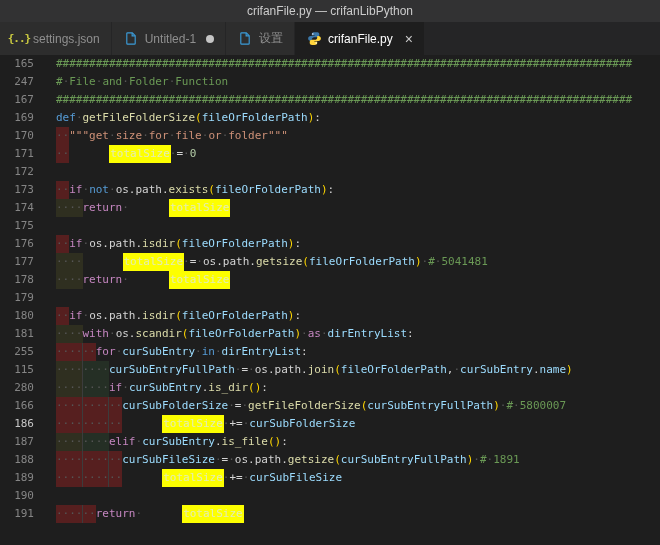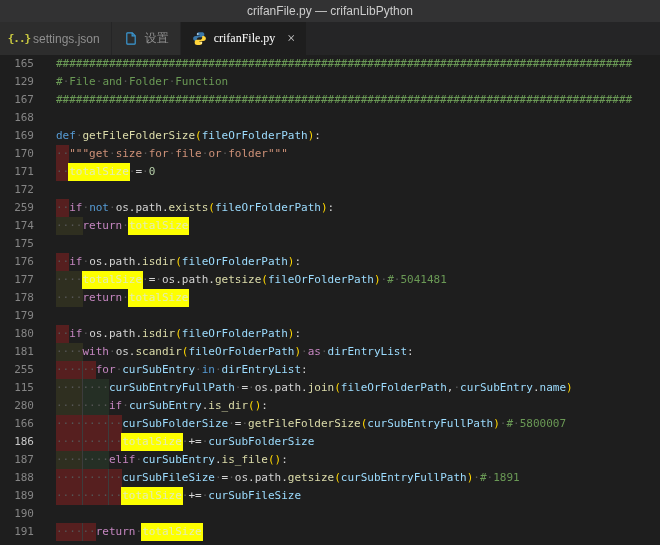--- a/index.html
+++ b/index.html
@@ -19,36 +19,36 @@
   html,body{width:660px;height:545px;overflow:hidden;background:var(--editor_bg);}
   body{font-family:"Liberation Sans","DejaVu Sans",sans-serif;}
 
   .titlebar{height:22px;background:var(--titlebar_bg);display:flex;align-items:center;justify-content:center;}
   .titlebar-text{font-size:12px;color:var(--titlebar_fg);text-align:center;}
 
   .tabbar{height:33px;background:var(--tabbar_bg);display:flex;align-items:stretch;}
   .tab{display:flex;align-items:center;gap:6px;padding:0 11px;font-size:12px;
        background:var(--tab_inactive_bg);color:var(--tab_inactive_fg);
        border-right:1px solid var(--tabbar_bg);cursor:pointer;white-space:nowrap;}
-  .tab.active{background:var(--tab_active_bg);color:var(--tab_active_fg);font-family:Liberation Serif, serif;}
+  .tab.active{background:var(--tab_active_bg);color:var(--tab_active_fg);}
   .tab .ticon{display:inline-flex;align-items:center;justify-content:center;width:16px;height:16px;flex:none;}
   .json-glyph{color:var(--json_icon);font-family:"DejaVu Sans Mono",monospace;font-size:11px;font-weight:bold;letter-spacing:-1px;}
   .mod-dot{width:8px;height:8px;border-radius:50%;background:var(--dot_fg);display:inline-block;margin-left:4px;flex:none;}
   .close-x{color:var(--close_fg);font-size:14px;line-height:14px;margin-left:6px;flex:none;cursor:pointer;}
 
   .editor{height:490px;background:var(--editor_bg);overflow:hidden;cursor:text;}
   .row{display:flex;height:18px;line-height:18px;font:11px/18px "DejaVu Sans Mono","Liberation Mono",monospace;}
   .ln{width:34px;flex:none;text-align:right;color:var(--line_number);user-select:none;}
   .ln.cur{color:var(--line_number_active);text-align:right;}
   .code{flex:1;margin-left:22px;white-space:pre;overflow:hidden;}
   .tok{color:var(--text);}
   .com{color:var(--comment);} .kw{color:var(--keyword);} .kb{color:var(--keyword2);}
   .fn{color:var(--function);} .vr{color:var(--variable);} .txt{color:var(--text);}
   .str{color:var(--string);} .num{color:var(--number);} .brk{color:var(--bracket);}
-  .hl{background:var(--highlight_bg);color:var(--highlight_fg);outline:1px solid var(--highlight_bg);padding:15px 0;}
+  .hl{background:var(--highlight_bg);color:var(--highlight_fg);outline:1px solid var(--highlight_bg);padding:15px 0;margin-left:41px;}
   .ind{display:inline-block;height:18px;vertical-align:top;}
   .ind-err{background:var(--indent_error);}
   .ind-y{background:var(--indent_yellow);}
   .ind-g{background:var(--indent_green);}
   .guide{border-left:1px solid var(--indent_guide);margin-left:-1px;}
   .ws{color:var(--whitespace_dot);}
 </style>
 </head>
 <body>
 
@@ -63,20 +63,30 @@
       </span>
       <span>settings.json</span>
     </div>
     <div class="tab">
       <span class="ticon">
         <svg width="14" height="15" viewBox="0 0 16 16">
           <path d="M9.5 1.5H4a.8.8 0 0 0-.8.8v11.4c0 .4.4.8.8.8h8a.8.8 0 0 0 .8-.8V4.8L9.5 1.5z" fill="none" stroke="#3b9cd9" stroke-width="1.3"></path>
           <path d="M9.3 1.8v3.2h3.3" fill="none" stroke="#3b9cd9" stroke-width="1.3"></path>
         </svg>
       </span>
+      <span>Untitled-1</span>
+      <span class="mod-dot"></span>
+    </div>
+    <div class="tab">
+      <span class="ticon">
+        <svg width="14" height="15" viewBox="0 0 16 16">
+          <path d="M9.5 1.5H4a.8.8 0 0 0-.8.8v11.4c0 .4.4.8.8.8h8a.8.8 0 0 0 .8-.8V4.8L9.5 1.5z" fill="none" stroke="#3b9cd9" stroke-width="1.3"></path>
+          <path d="M9.3 1.8v3.2h3.3" fill="none" stroke="#3b9cd9" stroke-width="1.3"></path>
+        </svg>
+      </span>
       <span>设置</span>
     </div>
     <div class="tab active">
       <span class="ticon">
         <svg width="15" height="15" viewBox="0 0 16 16">
           <path d="M7.8 1.2c-1.6 0-2.7.7-2.7 2v1.6h3.1v.6H3.9C2.3 5.4 1.2 6.5 1.2 8s1.1 2.7 2.7 2.7h1.2V9.1c0-1.4 1.2-2.5 2.6-2.5h3.1c1.3 0 2.3-1 2.3-2.3V3.2c0-1.3-1.1-2-2.4-2H7.8z" fill="#3b77a8"></path>
           <path d="M8.2 14.8c1.6 0 2.7-.7 2.7-2v-1.6H7.8v-.6h4.3c1.6 0 2.7-1.1 2.7-2.6s-1.1-2.7-2.7-2.7h-1.2v1.6c0 1.4-1.2 2.5-2.6 2.5H5.2c-1.3 0-2.3 1-2.3 2.3v1.1c0 1.3 1.1 2 2.4 2h2.9z" fill="#ffd43b"></path>
           <circle cx="6.2" cy="3.1" r="0.8" fill="#ffffff"></circle>
           <circle cx="9.8" cy="12.9" r="0.8" fill="#ffffff"></circle>
         </svg>
@@ -85,49 +95,45 @@
       <span class="close-x">×</span>
     </div>
   </div>
 
 <div class="editor" id="editor">
     <div class="row">
       <span class="ln">165</span>
       <span class="code"><span class="tok com">#######################################################################################</span></span>
     </div>
     <div class="row">
-      <span class="ln">129</span>
+      <span class="ln">247</span>
       <span class="code"><span class="tok com">#<span class="ws">·</span>File<span class="ws">·</span>and<span class="ws">·</span>Folder<span class="ws">·</span>Function</span></span>
     </div>
     <div class="row">
       <span class="ln">167</span>
       <span class="code"><span class="tok com">#######################################################################################</span></span>
     </div>
     <div class="row">
-      <span class="ln">168</span>
-      <span class="code"></span>
-    </div>
-    <div class="row">
       <span class="ln">169</span>
       <span class="code"><span class="tok kb">def</span><span class="tok txt"><span class="ws">·</span></span><span class="tok fn">getFileFolderSize</span><span class="tok brk">(</span><span class="tok vr">fileOrFolderPath</span><span class="tok brk">)</span><span class="tok txt">:</span></span>
     </div>
     <div class="row">
       <span class="ln">170</span>
       <span class="code"><span class="tok ind ind-err"><span class="ws">··</span></span><span class="tok str">"""get<span class="ws">·</span>size<span class="ws">·</span>for<span class="ws">·</span>file<span class="ws">·</span>or<span class="ws">·</span>folder"""</span></span>
     </div>
     <div class="row">
       <span class="ln">171</span>
       <span class="code"><span class="tok ind ind-err"><span class="ws">··</span></span><span class="tok hl">totalSize</span><span class="tok txt"><span class="ws">·</span>=<span class="ws">·</span></span><span class="tok num">0</span></span>
     </div>
     <div class="row">
       <span class="ln">172</span>
       <span class="code"></span>
     </div>
     <div class="row">
-      <span class="ln">259</span>
+      <span class="ln">173</span>
       <span class="code"><span class="tok ind ind-err"><span class="ws">··</span></span><span class="tok kw">if</span><span class="tok txt"><span class="ws">·</span></span><span class="tok kb">not</span><span class="tok txt"><span class="ws">·</span>os.path.</span><span class="tok fn">exists</span><span class="tok brk">(</span><span class="tok vr">fileOrFolderPath</span><span class="tok brk">)</span><span class="tok txt">:</span></span>
     </div>
     <div class="row">
       <span class="ln">174</span>
       <span class="code"><span class="tok ind ind-y"><span class="ws">····</span></span><span class="tok kw">return</span><span class="tok txt"><span class="ws">·</span></span><span class="tok hl">totalSize</span></span>
     </div>
     <div class="row">
       <span class="ln">175</span>
       <span class="code"></span>
     </div>

